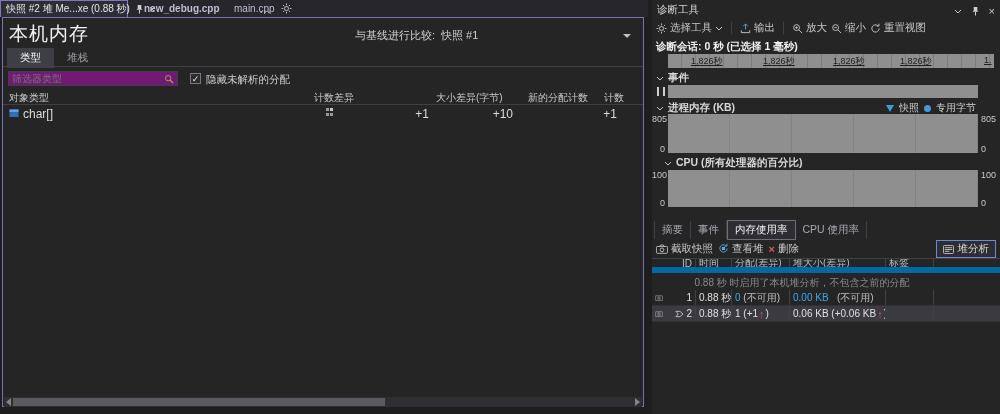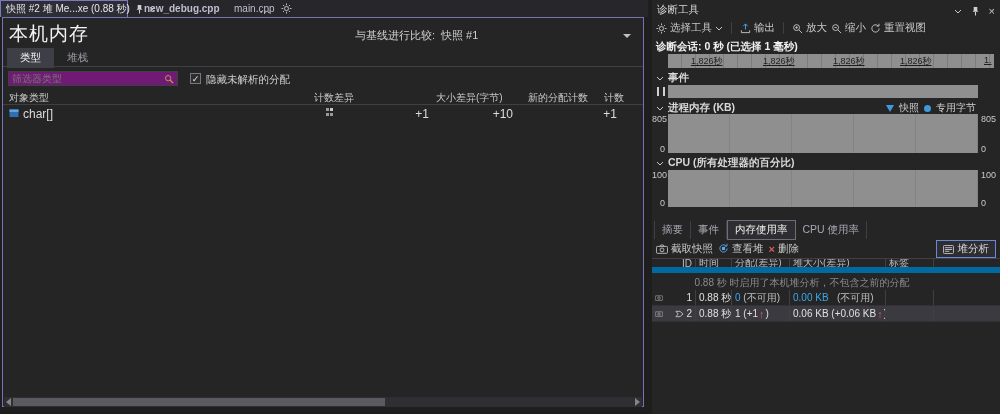--- a/index.html
+++ b/index.html
@@ -291,21 +291,21 @@
       <span>快照</span>
       <span class="dot-blue"></span>
       <span>专用字节</span>
     </div>
     <span class="axis" style="left:0;top:114px;width:13px;text-align:right;">805</span>
     <span class="axis" style="left:4px;top:144px;width:9px;text-align:right;">0</span>
     <div class="abs chart" style="left:16px;top:114px;width:310px;height:39px;"></div>
     <span class="axis" style="left:329px;top:114px;">805</span>
     <span class="axis" style="left:329px;top:144px;">0</span>
 
-    <div class="abs sec-head" style="left:4px;top:156px;">
+    <div class="abs sec-head" style="left:12px;top:156px;">
       <svg width="8" height="5" viewBox="0 0 8 5">
           <path d="M1 1l3 3 3-3" fill="none" stroke="#c8c8c8"></path>
         </svg>
       <span>CPU (所有处理器的百分比)</span>
     </div>
     <span class="axis" style="left:0;top:170px;width:13px;text-align:right;">100</span>
     <span class="axis" style="left:4px;top:198px;width:9px;text-align:right;">0</span>
     <div class="abs chart" style="left:16px;top:170px;width:310px;height:37px;"></div>
     <span class="axis" style="left:329px;top:170px;">100</span>
     <span class="axis" style="left:329px;top:198px;">0</span>

